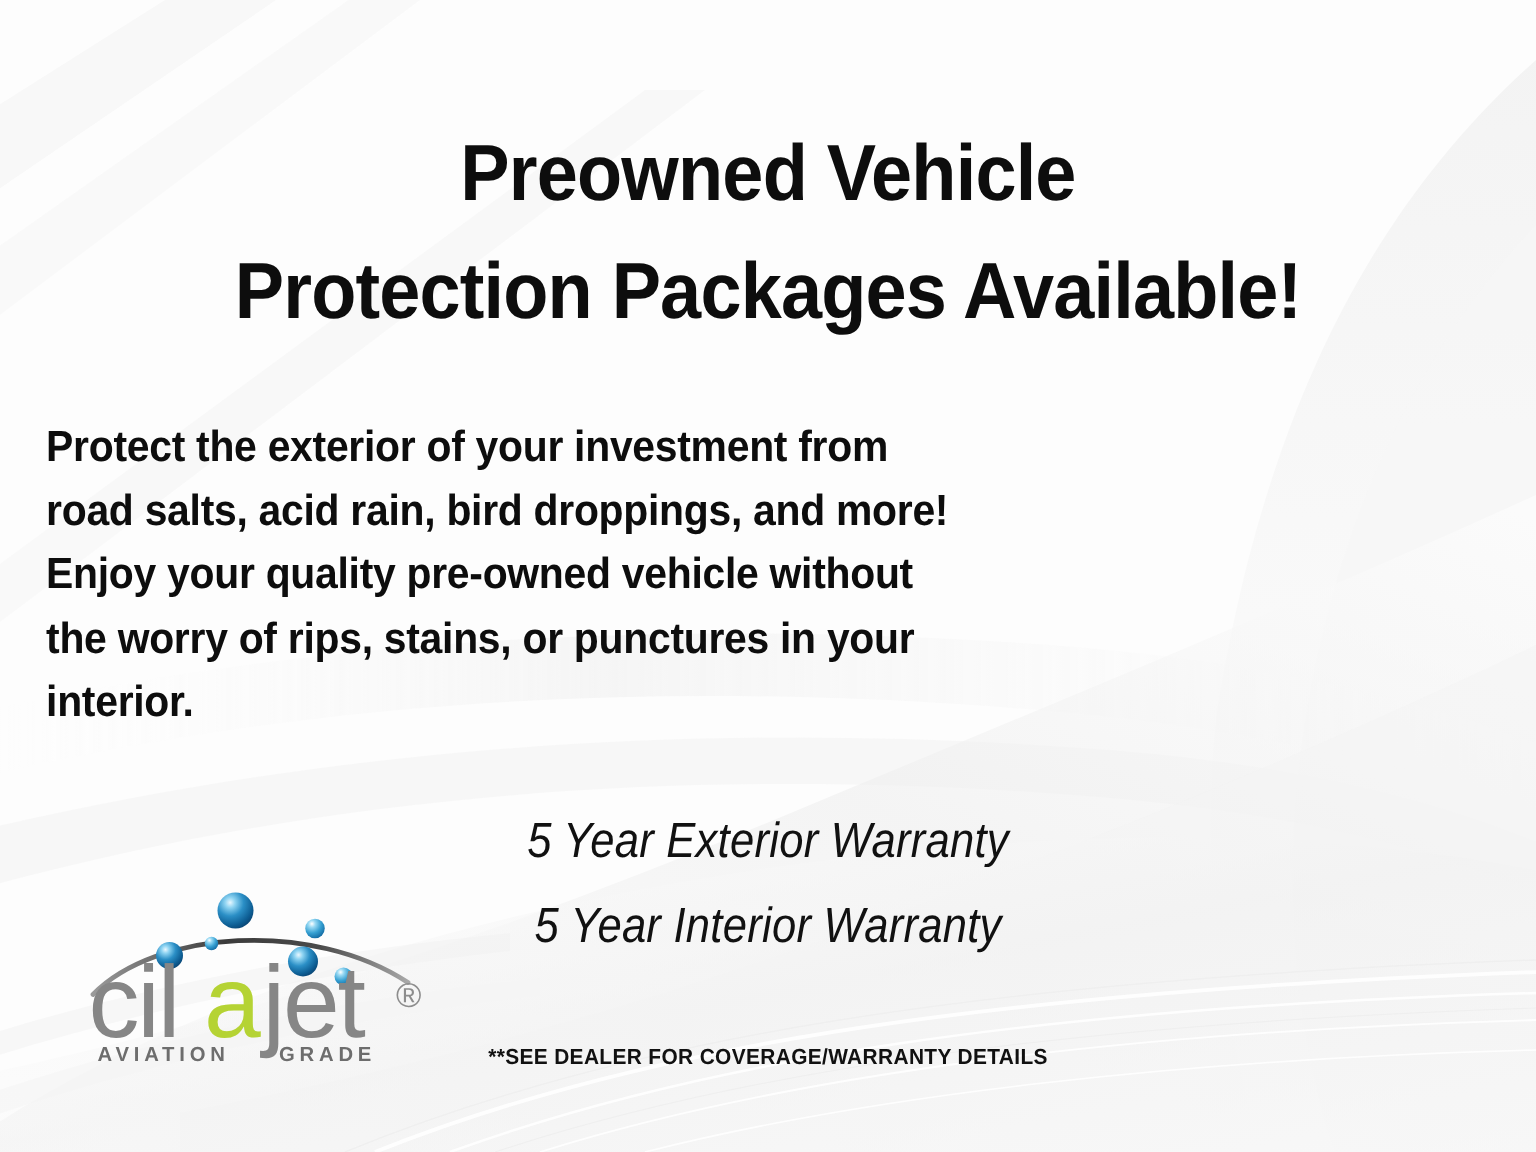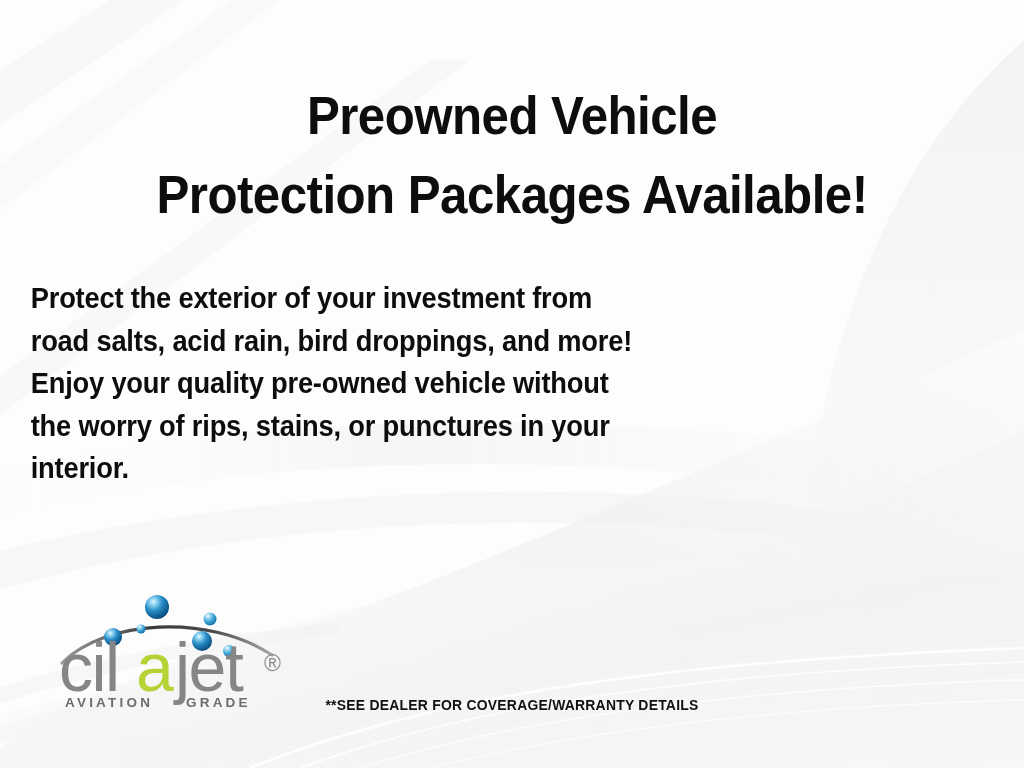--- a/index.html
+++ b/index.html
@@ -189,20 +189,24 @@
     </div>
 
     <div class="body-block">
       <div class="body-line">Protect the exterior of your investment from</div>
       <div class="body-line">road salts, acid rain, bird droppings, and more!</div>
       <div class="body-line">Enjoy your quality pre-owned vehicle without</div>
       <div class="body-line">the worry of rips, stains, or punctures in your</div>
       <div class="body-line">interior.</div>
     </div>
 
+    <div class="warranty-block">
+      <div class="warranty-line">5 Year Exterior Warranty</div>
+      <div class="warranty-line">5 Year Interior Warranty</div>
+    </div>
 
     <div class="disclaimer">**SEE DEALER FOR COVERAGE/WARRANTY DETAILS</div>
 
     <svg id="logo" viewBox="0 0 240 128" aria-label="Cilajet Aviation Grade">
       <defs>
         <radialGradient id="sph" cx="35%" cy="28%" r="78%">
           <stop offset="0" stop-color="#e8f7ff"></stop>
           <stop offset="0.18" stop-color="#8fd4f2"></stop>
           <stop offset="0.48" stop-color="#2b8fc6"></stop>
           <stop offset="0.82" stop-color="#0d5d93"></stop>

